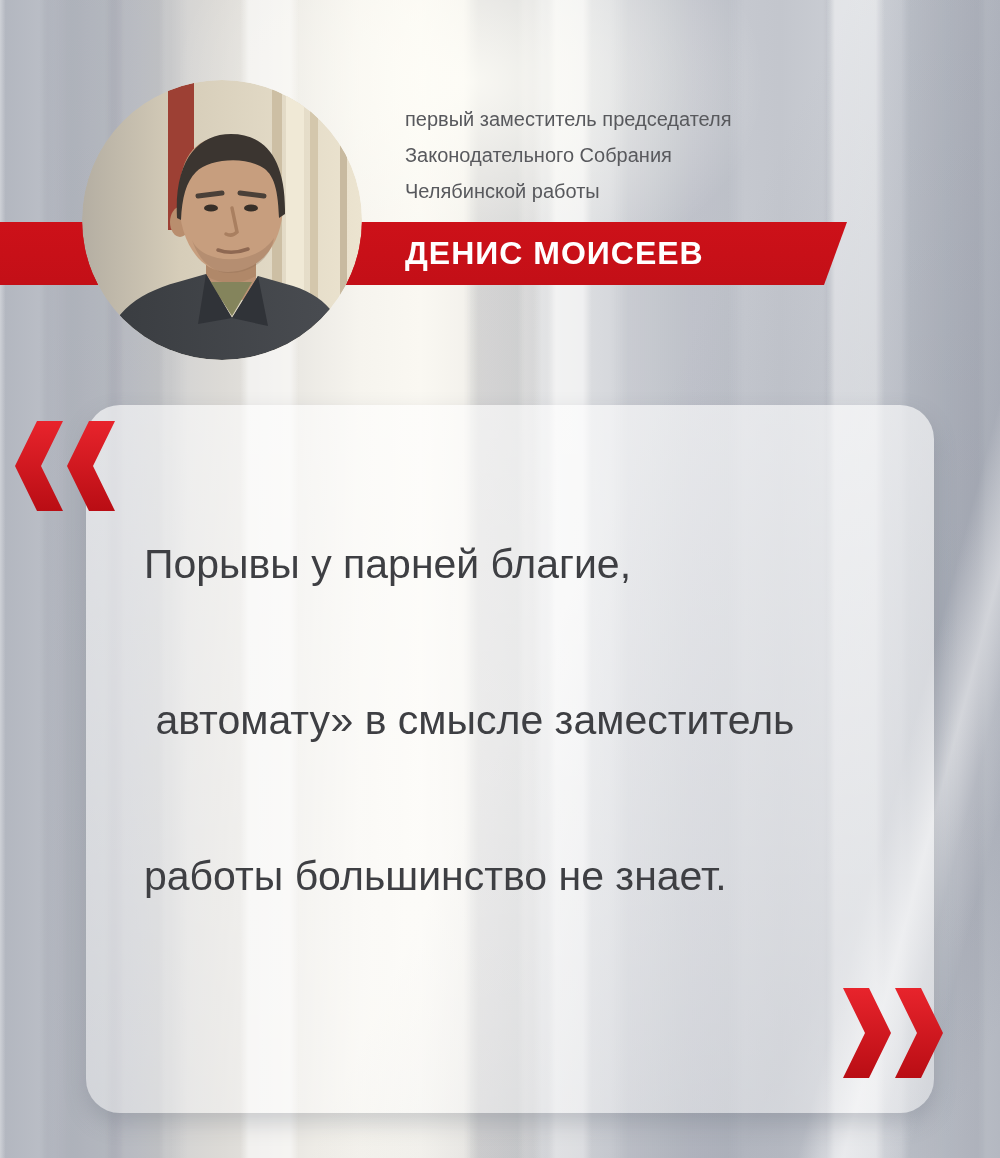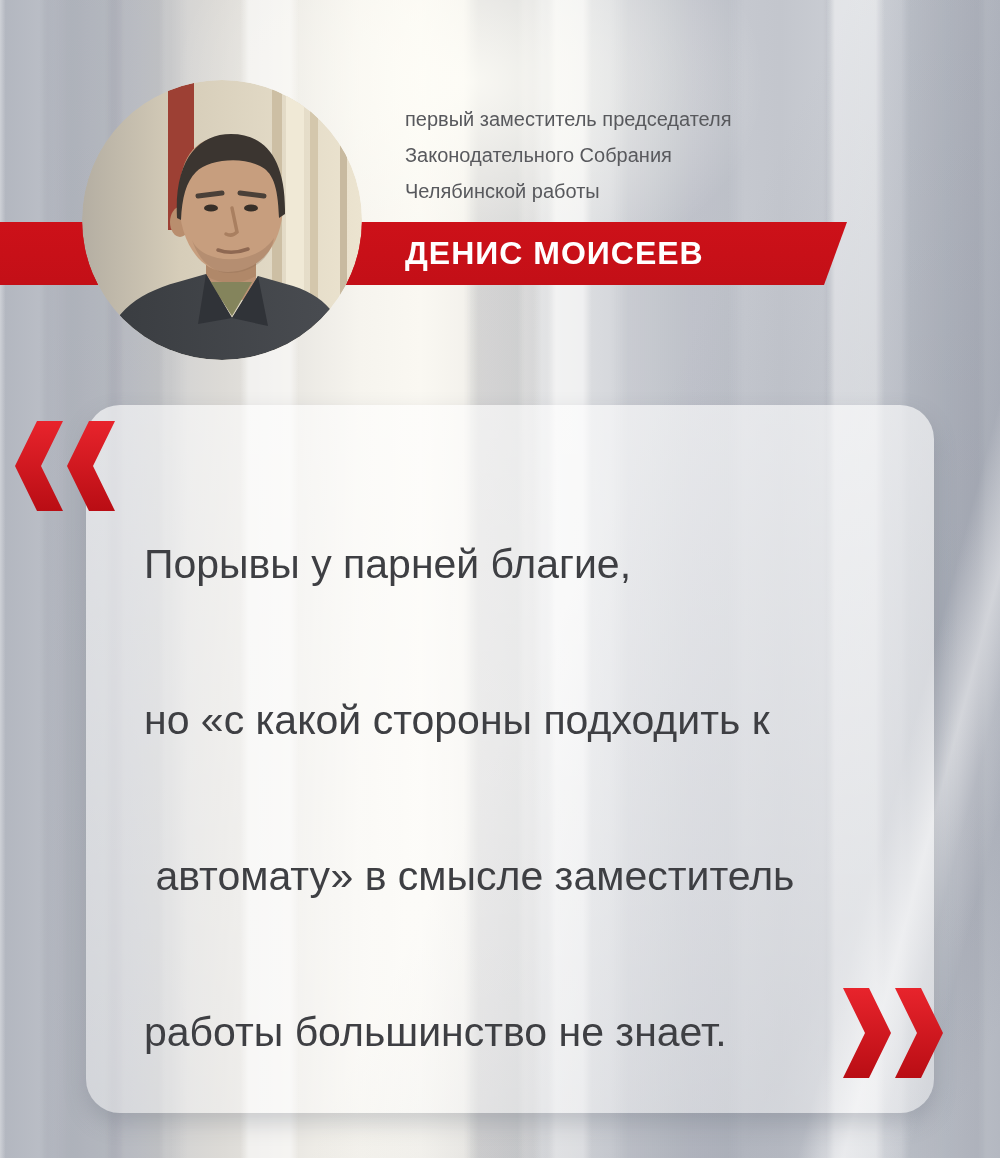--- a/index.html
+++ b/index.html
@@ -150,21 +150,20 @@
 
   <div class="role-block">
     <div>первый заместитель председателя</div>
     <div>Законодательного Собрания</div>
     <div>Челябинской работы</div>
   </div>
 
   <div class="quote-panel">
     <div class="quote-text">
       <div>Порывы у парней благие,</div>
-      <div>но «с какой стороны подходить к</div>
       <div> автомату» в смысле заместитель</div>
       <div>работы большинство не знает.</div>
       
       
       
       
       
       
       
       

